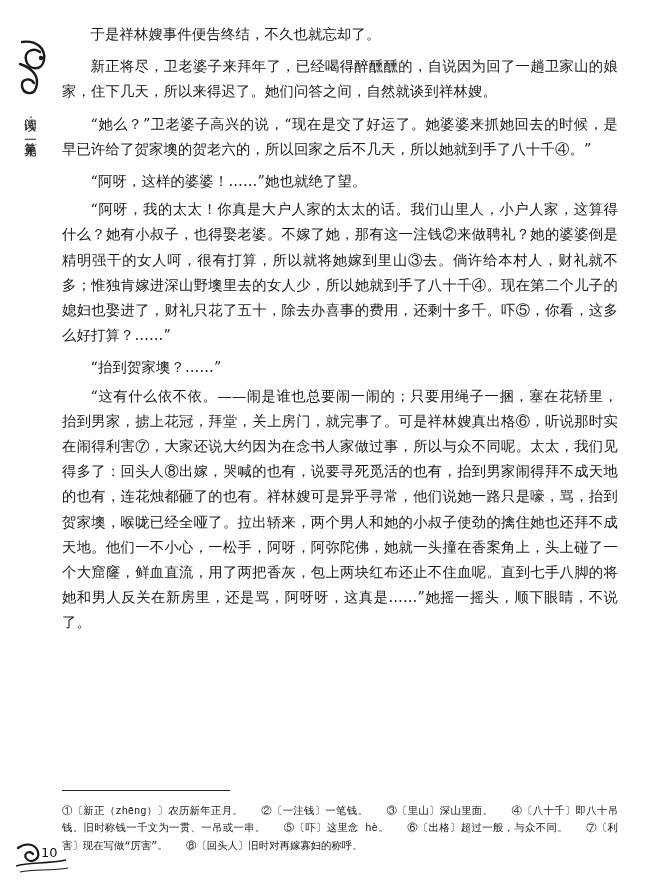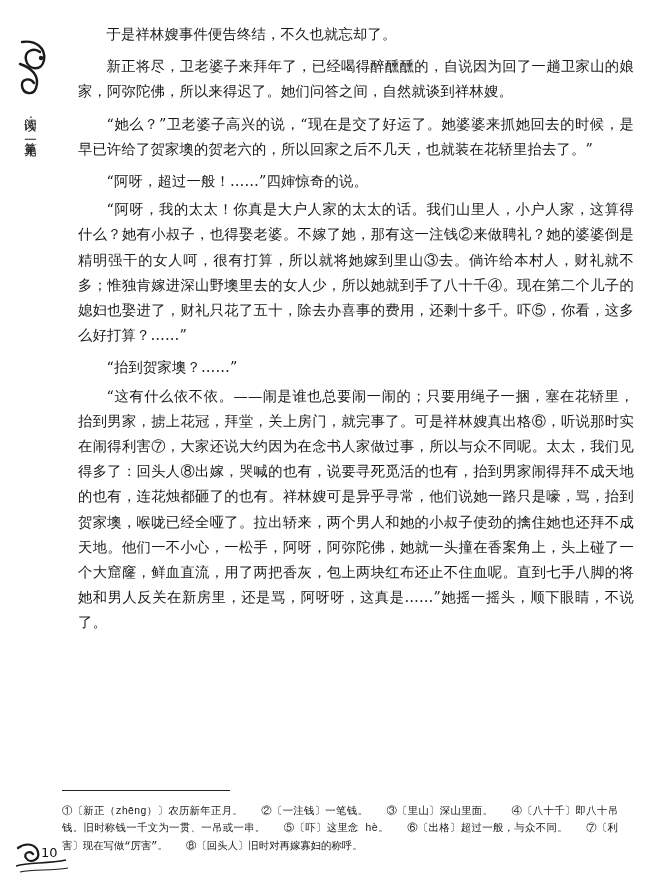--- a/index.html
+++ b/index.html
@@ -51,21 +51,20 @@
     margin-left: auto;
     margin-right: auto;
   }
 
   
   .column {
     position: absolute;
     left: 62px;
     top: 22px;
     width: 556px;
-    margin-left: 16px;
   }
   .para {
     font-size: 14.3px;
     line-height: 25.2px;
     text-align: justify;
     text-justify: inter-ideograph;
     margin: 0 0 7px 0;
     text-indent: 2em;
     letter-spacing: 0.2px;
   }
@@ -128,23 +127,23 @@
     </svg>
   </div>
 
   <div class="side-label">
     <span class="seg">阅读·</span>
     <span class="seg">第一单元</span>
   </div>
 
   <div class="column">
     <p class="para">于是祥林嫂事件便告终结，不久也就忘却了。</p>
-    <p class="para">新正将尽，卫老婆子来拜年了，已经喝得醉醺醺的，自说因为回了一趟卫家山的娘家，阿弥陀佛，所以来得迟了。她们问答之间，自然就谈到祥林嫂。</p>
-    <p class="para">“她么？”卫老婆子高兴的说，“现在是交了好运了。她婆婆来抓她回去的时候，是早已许给了贺家墺的贺老六的，所以回家之后不几天，也就装在花轿里抬去了。”</p>
-    <p class="para tight">“阿呀，超过一般！……”四婶惊奇的说。</p>
+    <p class="para">新正将尽，卫老婆子来拜年了，已经喝得醉醺醺的，自说因为回了一趟卫家山的娘家，住下几天，所以来得迟了。她们问答之间，自然就谈到祥林嫂。</p>
+    <p class="para">“她么？”卫老婆子高兴的说，“现在是交了好运了。她婆婆来抓她回去的时候，是早已许给了贺家墺的贺老六的，所以回家之后不几天，所以她就到手了八十千④。”</p>
+    <p class="para tight">“阿呀，这样的婆婆！……”她也就绝了望。</p>
     <p class="para">“阿呀，我的太太！你真是大户人家的太太的话。我们山里人，小户人家，这算得什么？她有小叔子，也得娶老婆。不嫁了她，那有这一注钱②来做聘礼？她的婆婆倒是精明强干的女人呵，很有打算，所以就将她嫁到里山③去。倘许给本村人，财礼就不多；惟独肯嫁进深山野墺里去的女人少，所以她就到手了八十千④。现在第二个儿子的媳妇也娶进了，财礼只花了五十，除去办喜事的费用，还剩十多千。吓⑤，你看，这多么好打算？……”</p>
     <p class="para tight">“抬到贺家墺？……”</p>
     <p class="para">“这有什么依不依。——闹是谁也总要闹一闹的；只要用绳子一捆，塞在花轿里，抬到男家，掳上花冠，拜堂，关上房门，就完事了。可是祥林嫂真出格⑥，听说那时实在闹得利害⑦，大家还说大约因为在念书人家做过事，所以与众不同呢。太太，我们见得多了：回头人⑧出嫁，哭喊的也有，说要寻死觅活的也有，抬到男家闹得拜不成天地的也有，连花烛都砸了的也有。祥林嫂可是异乎寻常，他们说她一路只是嚎，骂，抬到贺家墺，喉咙已经全哑了。拉出轿来，两个男人和她的小叔子使劲的擒住她也还拜不成天地。他们一不小心，一松手，阿呀，阿弥陀佛，她就一头撞在香案角上，头上碰了一个大窟窿，鲜血直流，用了两把香灰，包上两块红布还止不住血呢。直到七手八脚的将她和男人反关在新房里，还是骂，阿呀呀，这真是……”她摇一摇头，顺下眼睛，不说了。</p>
   </div>
 
   <div class="fn-rule"></div>
 
   <div class="footnotes">
     <span class="fn">①〔新正（zhēng）〕农历新年正月。</span><span class="gap"></span><span class="fn">②〔一注钱〕一笔钱。</span><span class="gap"></span><span class="fn">③〔里山〕深山里面。</span><span class="gap"></span><span class="fn">④〔八十千〕即八十吊钱。旧时称钱一千文为一贯、一吊或一串。</span><span class="gap"></span><span class="fn">⑤〔吓〕这里念 hè。</span><span class="gap"></span><span class="fn">⑥〔出格〕超过一般，与众不同。</span><span class="gap"></span><span class="fn">⑦〔利害〕现在写做“厉害”。</span><span class="gap"></span><span class="fn">⑧〔回头人〕旧时对再嫁寡妇的称呼。</span>
   </div>

